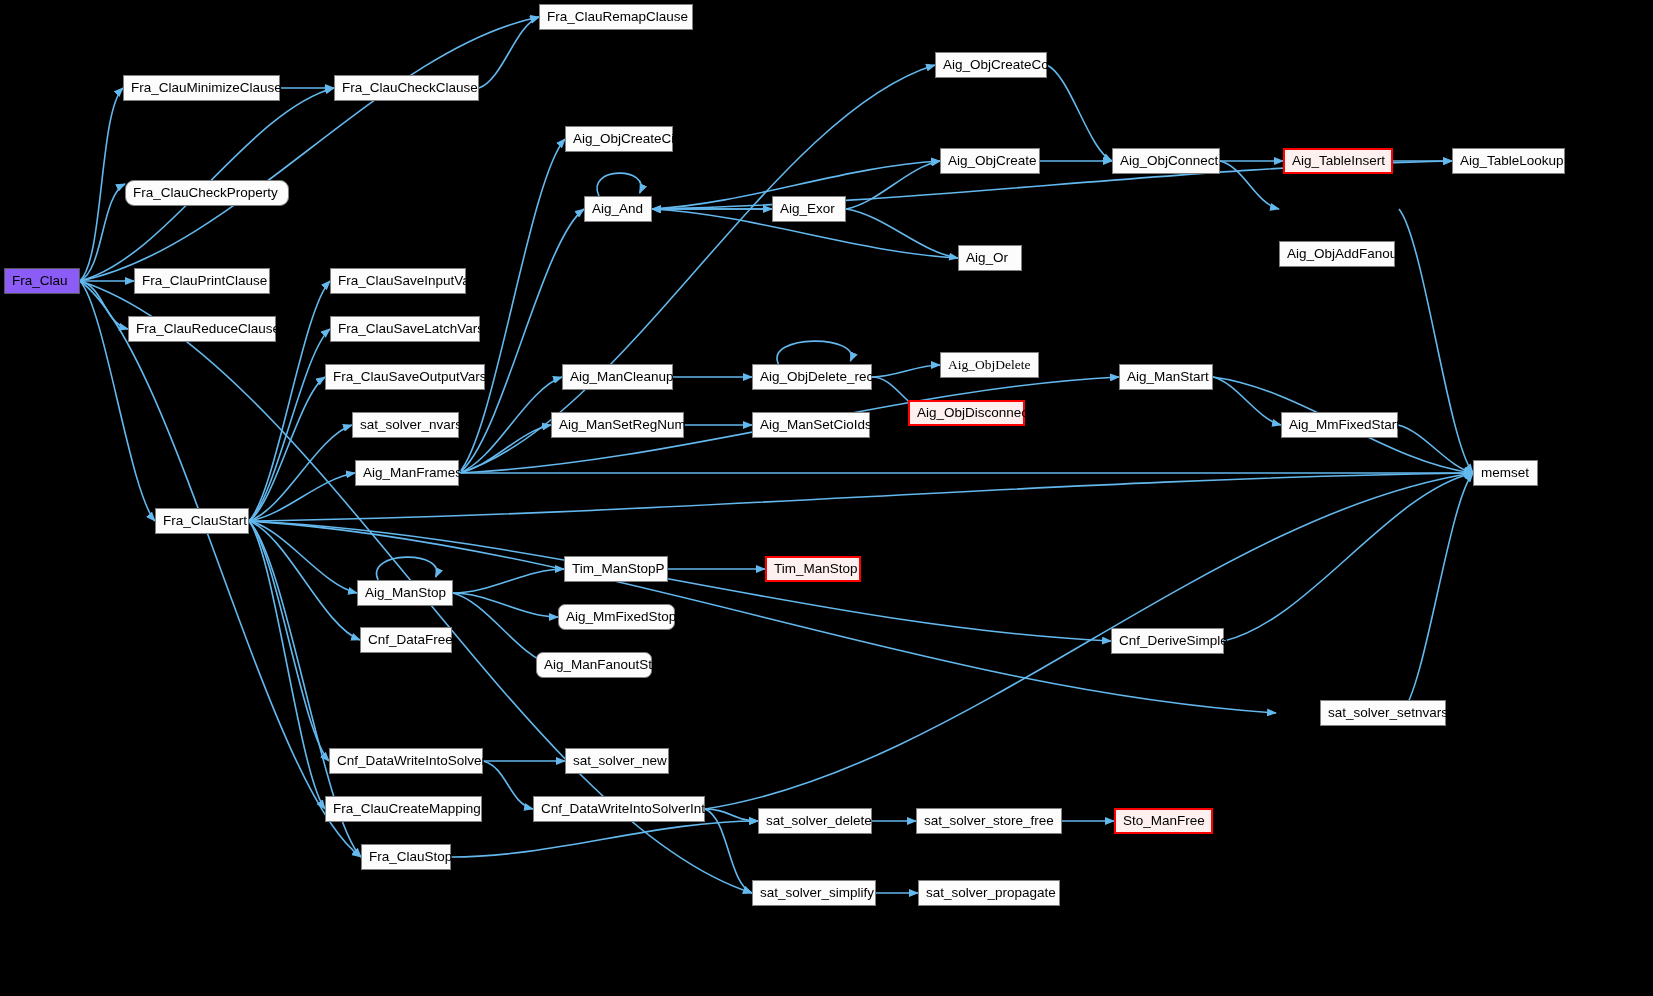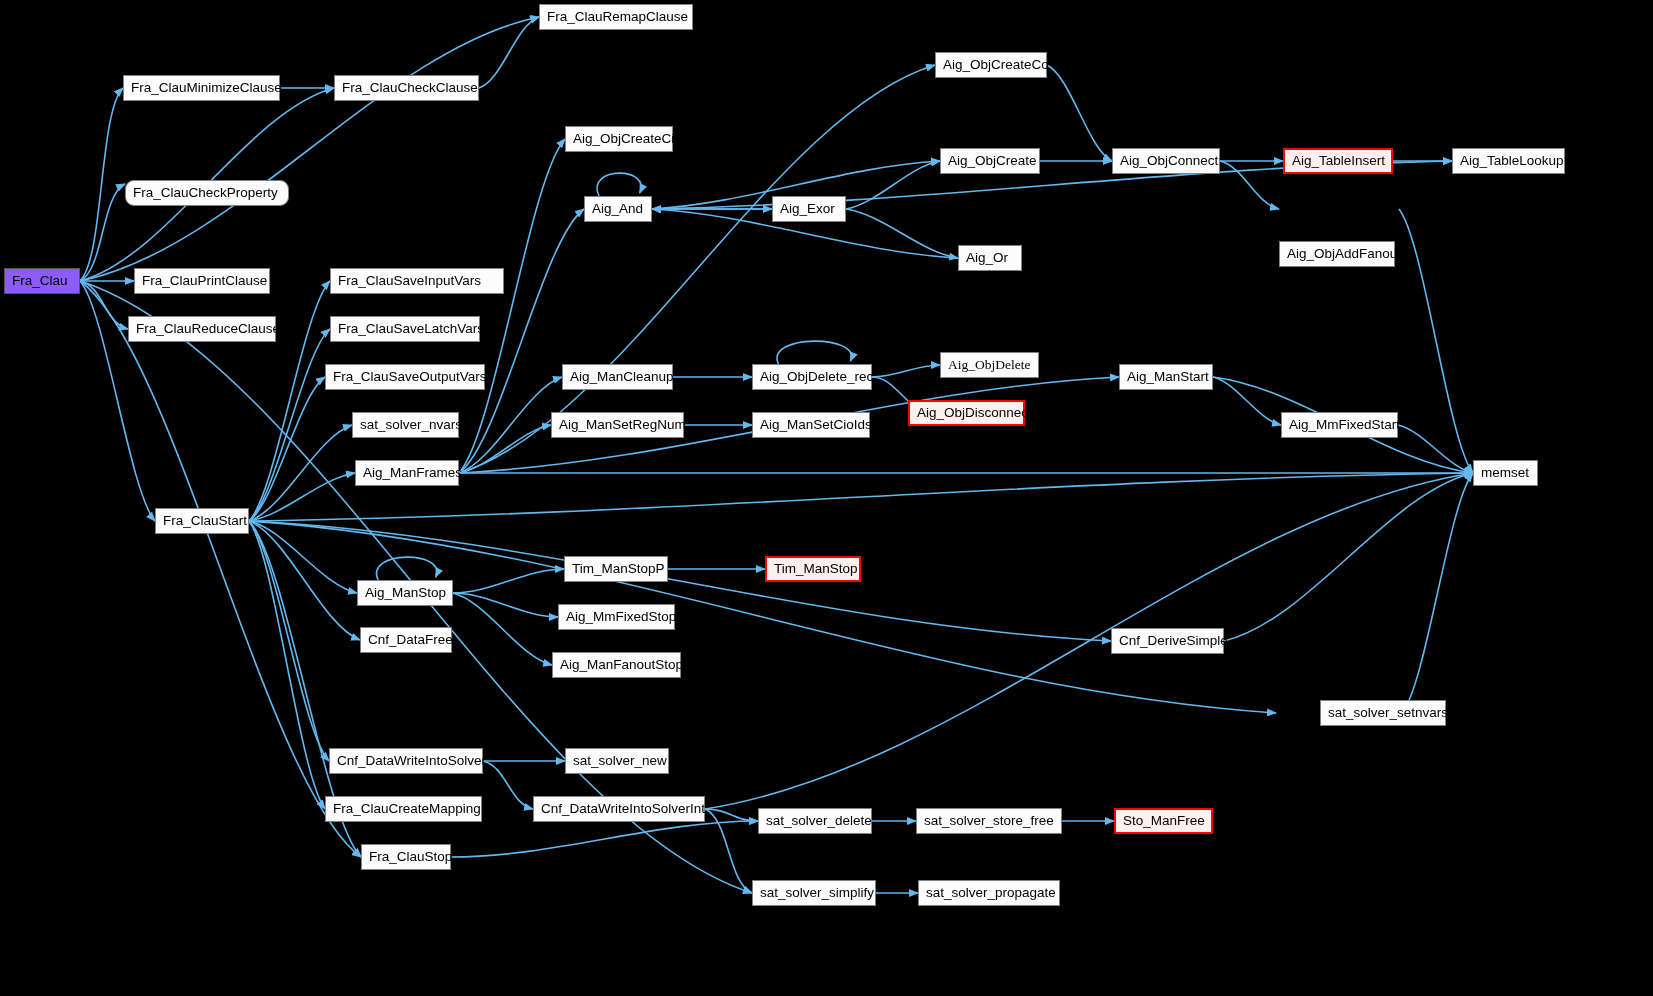--- a/index.html
+++ b/index.html
@@ -111,21 +111,21 @@
       </div>
       <div class="node" style="left: 125px; top: 180px; width: 164px; border-radius: 9px;">
         <span>Fra_ClauCheckProperty</span>
       </div>
       <div class="node" style="left: 134px; top: 268px; width: 136px;">
         <span>Fra_ClauPrintClause</span>
       </div>
       <div class="node" style="left: 128px; top: 316px; width: 148px;">
         <span>Fra_ClauReduceClause</span>
       </div>
-      <div class="node" style="left: 330px; top: 268px; width: 174px;">
+      <div class="node" style="left: 330px; top: 268px; width: 136px;">
         <span>Fra_ClauSaveInputVars</span>
       </div>
       <div class="node" style="left: 330px; top: 316px; width: 150px;">
         <span>Fra_ClauSaveLatchVars</span>
       </div>
       <div class="node" style="left: 325px; top: 364px; width: 160px;">
         <span>Fra_ClauSaveOutputVars</span>
       </div>
       <div class="node" style="left: 352px; top: 412px; width: 107px;">
         <span>sat_solver_nvars</span>
@@ -195,27 +195,27 @@
       </div>
       <div class="node" style="left: 357px; top: 580px; width: 96px;">
         <span>Aig_ManStop</span>
       </div>
       <div class="node" style="left: 564px; top: 556px; width: 104px;">
         <span>Tim_ManStopP</span>
       </div>
       <div class="node hot" style="left: 765px; top: 556px; width: 96px;">
         <span>Tim_ManStop</span>
       </div>
-      <div class="node" style="left: 558px; top: 604px; width: 117px;">
+      <div class="node" style="left: 558px; top: 604px; width: 117px; border-radius: 7px;">
         <span>Aig_MmFixedStop</span>
       </div>
       <div class="node" style="left: 360px; top: 627px; width: 92px;">
         <span>Cnf_DataFree</span>
       </div>
-      <div class="node" style="left: 552px; top: 652px; width: 129px;">
+      <div class="node" style="left: 536px; top: 652px; width: 116px; border-radius: 7px;">
         <span>Aig_ManFanoutStop</span>
       </div>
       <div class="node" style="left: 1111px; top: 628px; width: 113px;">
         <span>Cnf_DeriveSimple</span>
       </div>
       <div class="node" style="left: 1276px; top: 700px; width: 126px; margin-left: 44px;">
         <span>sat_solver_setnvars</span>
       </div>
       <div class="node" style="left: 329px; top: 748px; width: 154px;">
         <span>Cnf_DataWriteIntoSolver</span>

